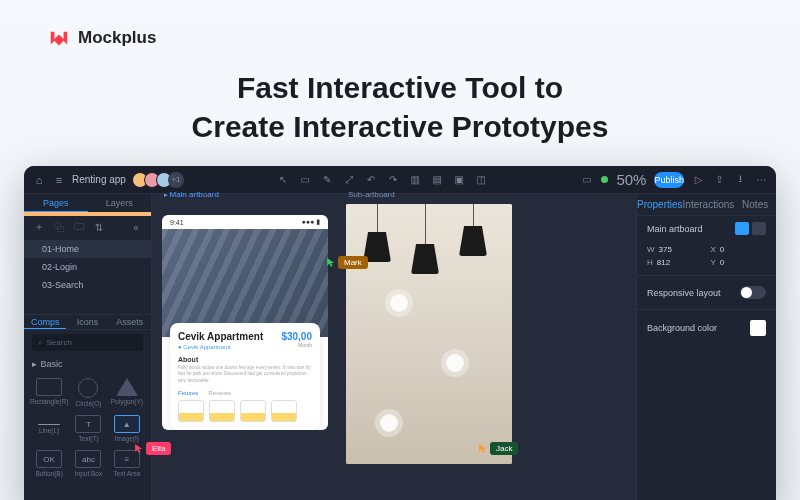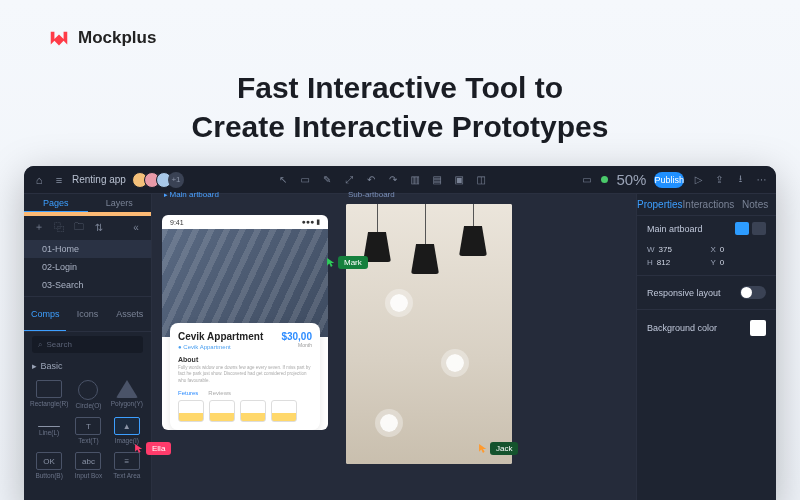--- a/index.html
+++ b/index.html
@@ -29,21 +29,21 @@
 .app-body{display:flex;height:calc(100% - 28px)}
 .sidebar-left{width:128px;background:#1e2431;border-right:1px solid #2a3040;display:flex;flex-direction:column}
 .sb-tabs{display:flex;height:22px;border-bottom:4px solid #fdba74}
 .sb-tab{flex:1;font-size:9px;color:#7a8396;display:flex;align-items:center;justify-content:center}
 .sb-tab.active{color:#3d9fff;border-bottom:1px solid #3d9fff}
 .sb-row{display:flex;gap:6px;padding:4px 8px;align-items:center}
 .sb-btn{width:14px;height:14px;color:#7a8396;font-size:10px;display:flex;align-items:center;justify-content:center}
 .page-list{padding:2px 0}
 .page-item{font-size:9px;color:#aab2c4;padding:4px 10px 4px 18px}
 .page-item.selected{background:#2a3244}
-.sb-tabs2{display:flex;height:36px;border-top:1px solid #2a3040;border-bottom:1px solid #2a3040;margin-top:0}
+.sb-tabs2{display:flex;height:16px;border-top:1px solid #2a3040;border-bottom:1px solid #2a3040;margin-top:18px}
 .search{margin:4px 8px;height:17px;background:#161b26;border-radius:3px;display:flex;align-items:center;padding:0 6px;gap:4px}
 .search span{color:#5a6276;font-size:8px}
 .basic-head{font-size:9px;color:#9aa3b6;padding:4px 8px;display:flex;align-items:center;gap:4px}
 .comp-grid{display:grid;grid-template-columns:repeat(3,1fr);gap:2px;padding:2px 6px}
 .comp{display:flex;flex-direction:column;align-items:center;gap:2px;padding:3px 0}
 .comp-icon{width:26px;height:18px;border:1px solid #4a5368;border-radius:2px;display:flex;align-items:center;justify-content:center;color:#8a93a6;font-size:8px}
 .comp-icon.circle{border-radius:50%;width:20px;height:20px}
 .comp-icon.poly{border:none;width:0;height:0;border-left:11px solid transparent;border-right:11px solid transparent;border-bottom:18px solid #4a5368;background:transparent}
 .comp-icon.line{border:none;border-top:1px solid #8a93a6;height:1px;width:22px;margin-top:9px}
 .comp-icon.img{border:1px solid #3d9fff;background:#1b2a3e}
@@ -271,21 +271,21 @@
           <div class="hot" style="top:90px;left:44px"></div>
           <div class="hot" style="top:150px;left:100px"></div>
           <div class="hot" style="top:210px;left:34px"></div>
         </div>
       </div>
 
       <div class="cursor-tag" style="top:62px;left:174px">
         <svg class="cursor-sv" viewBox="0 0 20 20">
             <path d="M2 2 L2 16 L6 12 L9 18 L12 16 L9 11 L15 11 Z" fill="#2ecc5a"></path>
           </svg>
-        <div class="tag" style="background:#15803d">Mark</div>
+        <div class="tag" style="background:#a16207">Mark</div>
       </div>
       <div class="cursor-tag" style="top:248px;left:-18px">
         <svg class="cursor-sv" viewBox="0 0 20 20">
             <path d="M2 2 L2 16 L6 12 L9 18 L12 16 L9 11 L15 11 Z" fill="#ff3b6b"></path>
           </svg>
         <div class="tag" style="background:#ff3b6b">Ella</div>
       </div>
       <div class="cursor-tag" style="top:248px;left:326px">
         <svg class="cursor-sv" viewBox="0 0 20 20">
             <path d="M2 2 L2 16 L6 12 L9 18 L12 16 L9 11 L15 11 Z" fill="#ff9a2e"></path>

